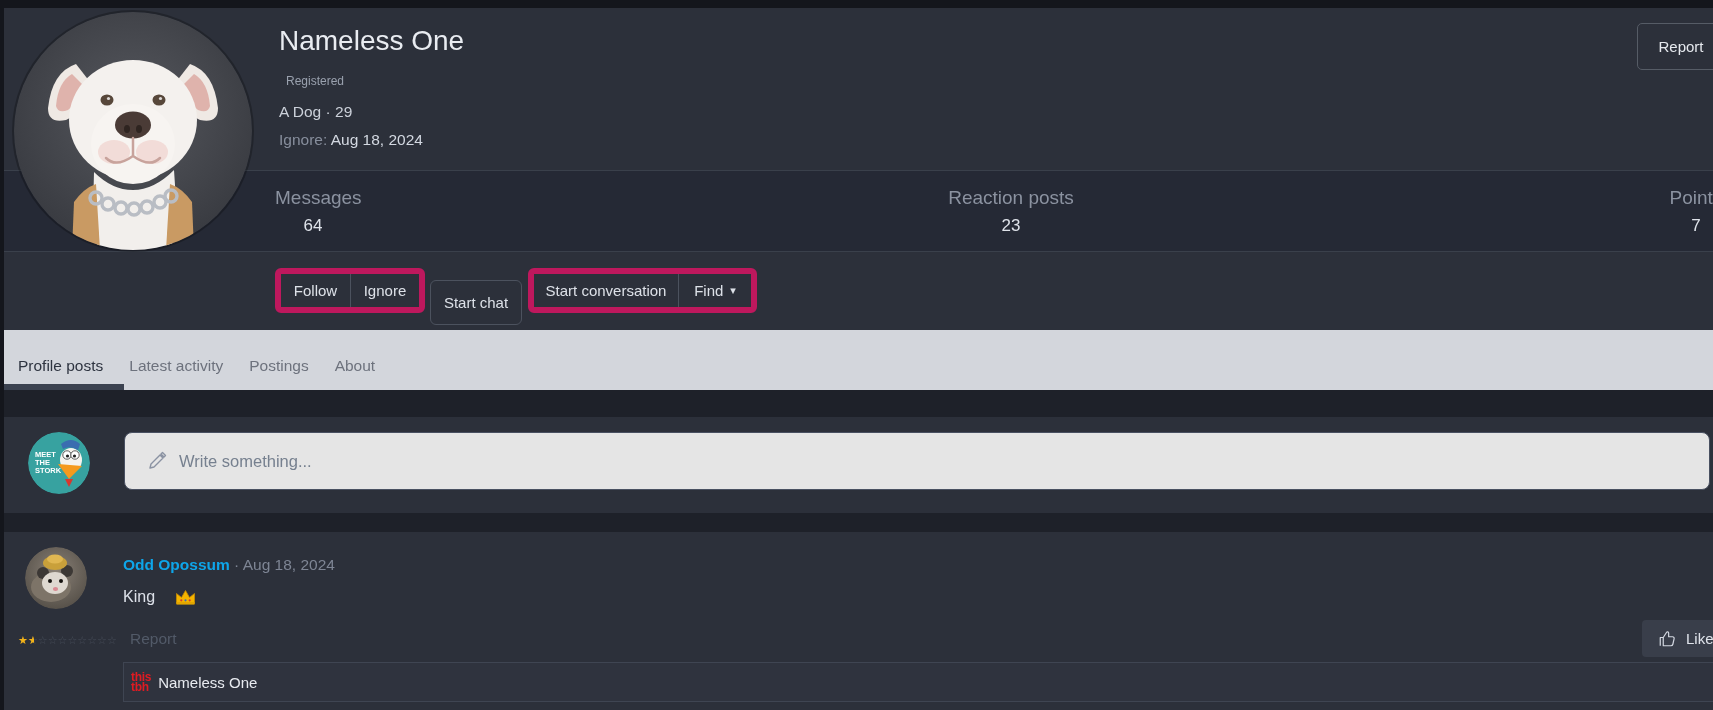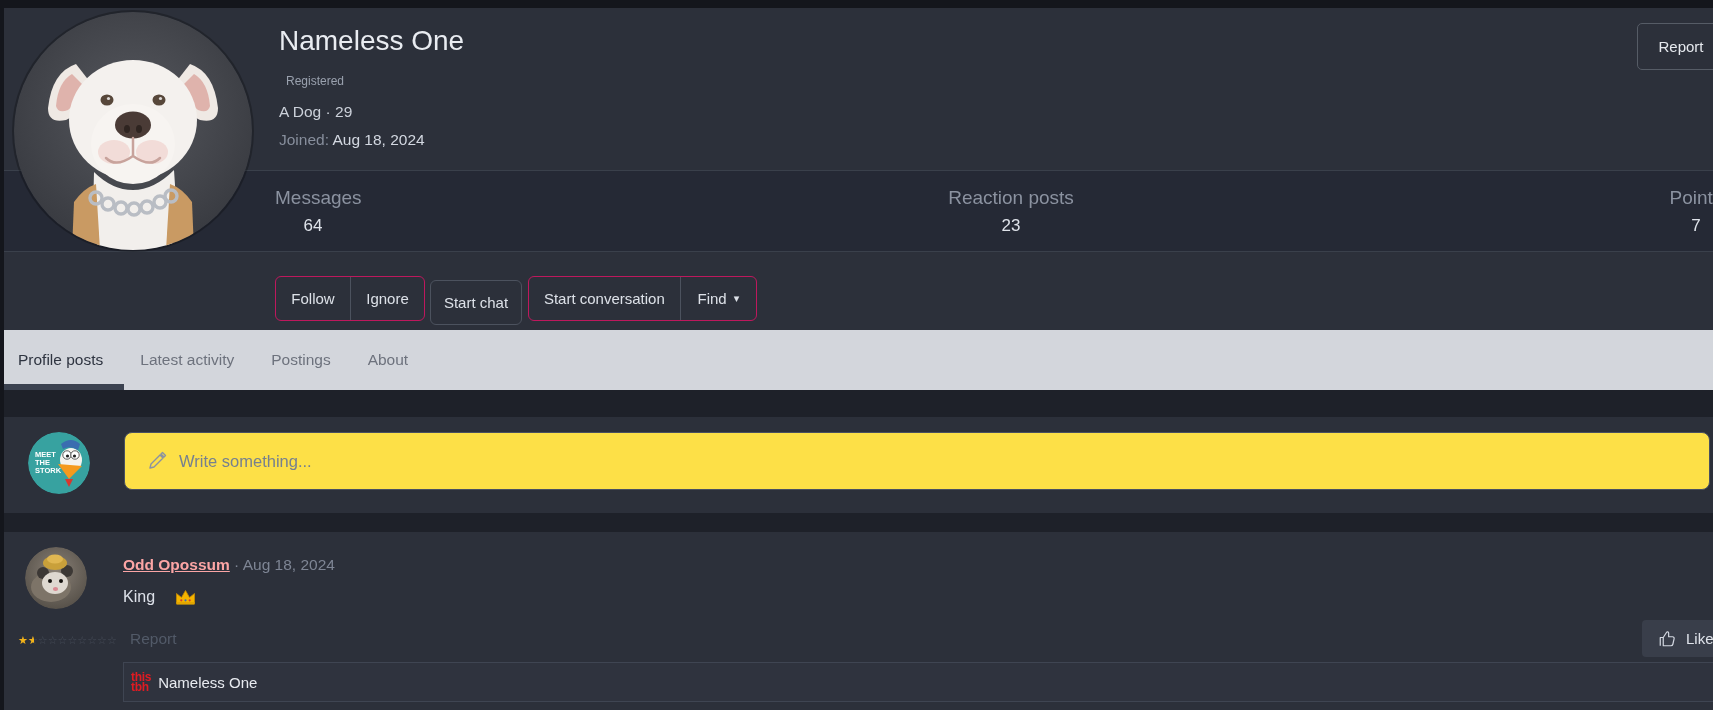--- a/index.html
+++ b/index.html
@@ -41,51 +41,51 @@
   
   .statcol { position:absolute; top:16px; text-align:center; }
   .statcol .sl { font-size:19px; color:#8b92a0; white-space:nowrap; }
   .statcol .sv { font-size:17px; color:#dfe3ea; margin-top:7px; }
   #stat-0 { left:271px; width:76px; }
   #stat-1 { left:943px; width:128px; }
   #stat-2 { left:1630px; width:124px; }
 
   
   .btnrow { position:absolute; top:16px; height:45px; }
-  .btngroup { position:absolute; top:8px; height:45px; display:flex; border:1px solid #be185d; border-radius:6px; }
+  .btngroup { position:absolute; top:0; height:45px; display:flex; border:6px solid #be185d; border-radius:6px; }
   .abtn { height:100%; display:flex; align-items:center; justify-content:center;
     font-size:15px; color:#dde1e8; cursor:pointer; white-space:nowrap; background:transparent; }
   .abtn + .abtn { border-left:1px solid #4c525e; }
   #grp-follow { left:271px; width:150px; }
   #grp-follow .abtn { width:75px; }
   #btn-startchat { position:absolute; left:426px; width:92px; height:45px;
     border:1px solid #4c525e; border-radius:6px; display:flex; align-items:center; justify-content:center;
     font-size:15px; color:#dde1e8; cursor:pointer;margin-top:12px; }
   #grp-conv { left:524px; width:229px; }
   #btn-conv { width:152px; }
   #btn-find { width:77px; }
   .caret { font-size:11px; margin-left:7px; color:#dde1e8; }
 
   
-  .tabs { position:absolute; left:14px; top:0; height:100%; display:flex; align-items:center; gap:37px; }
+  .tabs { position:absolute; left:14px; top:6px; height:100%; display:flex; align-items:center; gap:26px; }
   .tab { font-size:15.5px; color:#6d727d; cursor:pointer; white-space:nowrap; }
   .tab.active { color:#2e3440; }
   #tab-underline { position:absolute; left:0; bottom:0; width:120px; height:6px; background:#3b4250; }
 
   
   #stork-avatar { position:absolute; left:24px; top:15px; width:62px; height:62px; border-radius:50%; overflow:hidden; cursor:pointer; }
   #write-box { position:absolute; left:120px; top:15px; width:1586px; height:58px;
-    border:1px solid #495061; border-radius:8px; background:#fde047;
+    border:1px solid #495061; border-radius:8px; background:#e5e5e5;
     display:flex; align-items:center; padding-left:22px; cursor:text; }
   #write-box .ph { font-size:16.5px; color:#76808f; margin-left:12px; }
 
   
   #opossum-avatar { position:absolute; left:21px; top:15px; width:62px; height:62px; border-radius:50%; overflow:hidden; cursor:pointer; }
   .post-author-row { position:absolute; left:119px; top:24px; font-size:15.5px; white-space:nowrap; }
-  .post-author { font-weight:bold; color:#fca5a5; text-decoration:underline; cursor:pointer; }
+  .post-author { font-weight:bold; color:#0ea5e9; cursor:pointer; }
   .post-date { color:#7e8594; cursor:pointer; }
   .post-content { position:absolute; left:119px; top:56px; font-size:16px; color:#dce0e8; display:flex; align-items:center; gap:20px; }
   #rating-stars { position:absolute; left:14px; top:102px; font-size:11px; letter-spacing:0; cursor:pointer; white-space:nowrap; }
   .star { color:#454b57; }
   .star.full { color:#f2b219; }
   .star.half { position:relative; display:inline-block; }
   .star.half .sb { color:#454b57; }
   .star.half .sf { position:absolute; left:0; top:0; width:58%; overflow:hidden; color:#f2b219; }
   #post-report { position:absolute; left:126px; top:98px; font-size:15.5px; color:#525a68; cursor:pointer; }
   #like-btn { position:absolute; left:1638px; top:88px; width:90px; height:37px;
@@ -106,21 +106,21 @@
 
   <div class="sec" id="header">
     <div class="hname">Nameless One</div>
     <div class="hbadge">Registered</div>
     <div class="htitle">
       <span>A Dog</span>
       <span>·</span>
       <span>29</span>
     </div>
     <div class="hjoin">
-      <span class="jl">Joined:</span>
+      <span class="jl">Ignore:</span>
       <span class="jv">Aug 18, 2024</span>
     </div>
     <button id="report-btn">Report</button>
   </div>
 
   <div class="sec" id="statsband">
     <div class="statcol" id="stat-0">
       <div class="sl">Messages</div>
       <div class="sv">64</div>
     </div>

